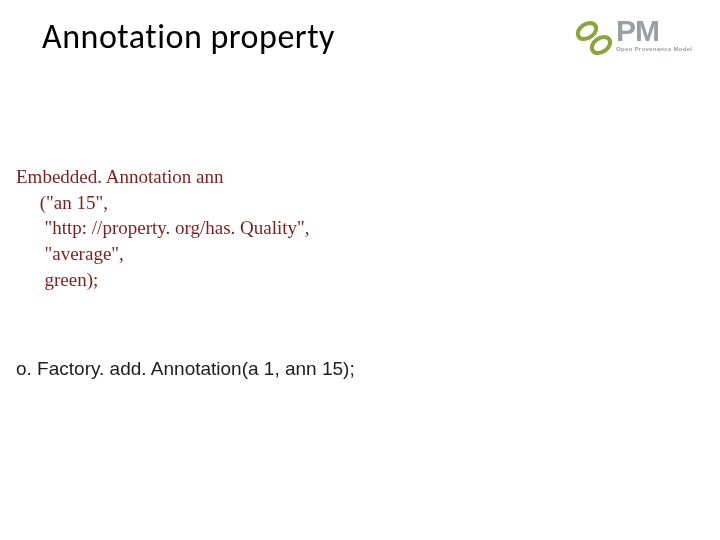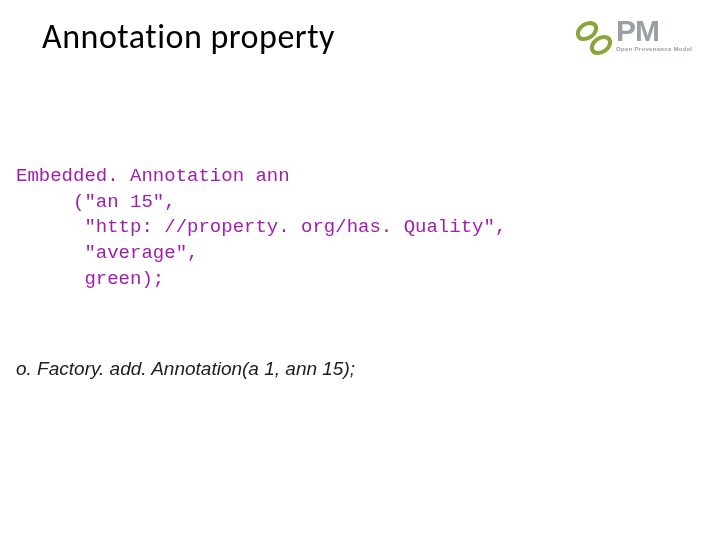--- a/index.html
+++ b/index.html
@@ -56,34 +56,33 @@
       font-family: Arial, sans-serif;
       font-size: 6px;
       font-weight: 600;
       color: #9aa0a2;
       letter-spacing: 0.3px;
     }
     .code-block {
       position: absolute;
       top: 164px;
       left: 16px;
-      font-family: Liberation Mono, monospace;
+      font-family: Liberation Serif, serif;
       font-size: 19px;
       line-height: 1.35;
-      color: #a21caf;
+      color: #7f1d1d;
     }
     .code-line { white-space: pre; }
     .code-block-2 {
       position: absolute;
       top: 358px;
       left: 16px;
       font-family: Arial, sans-serif;
       font-size: 19px;
       color: #202020;
-      font-style: italic;
     }
   </style>
 </head>
 <body>
 
 <div class="slide">
   <div class="title">Annotation property</div>
 
   <div class="logo">
     <svg class="logo-chain" viewBox="0 0 44 44">

